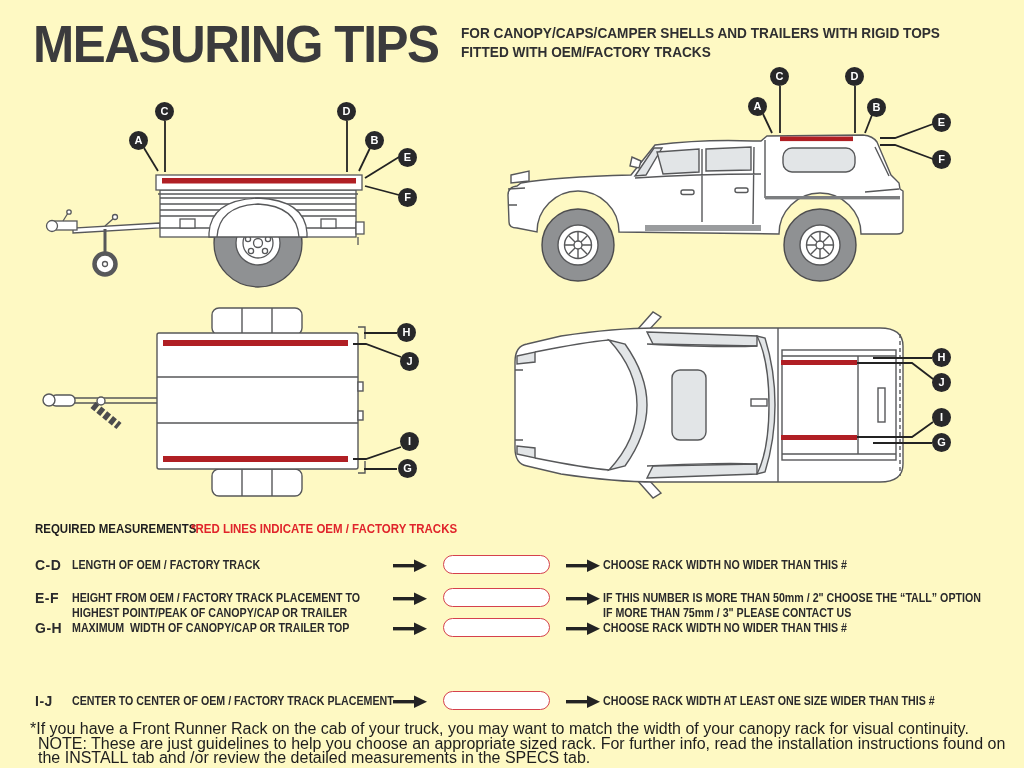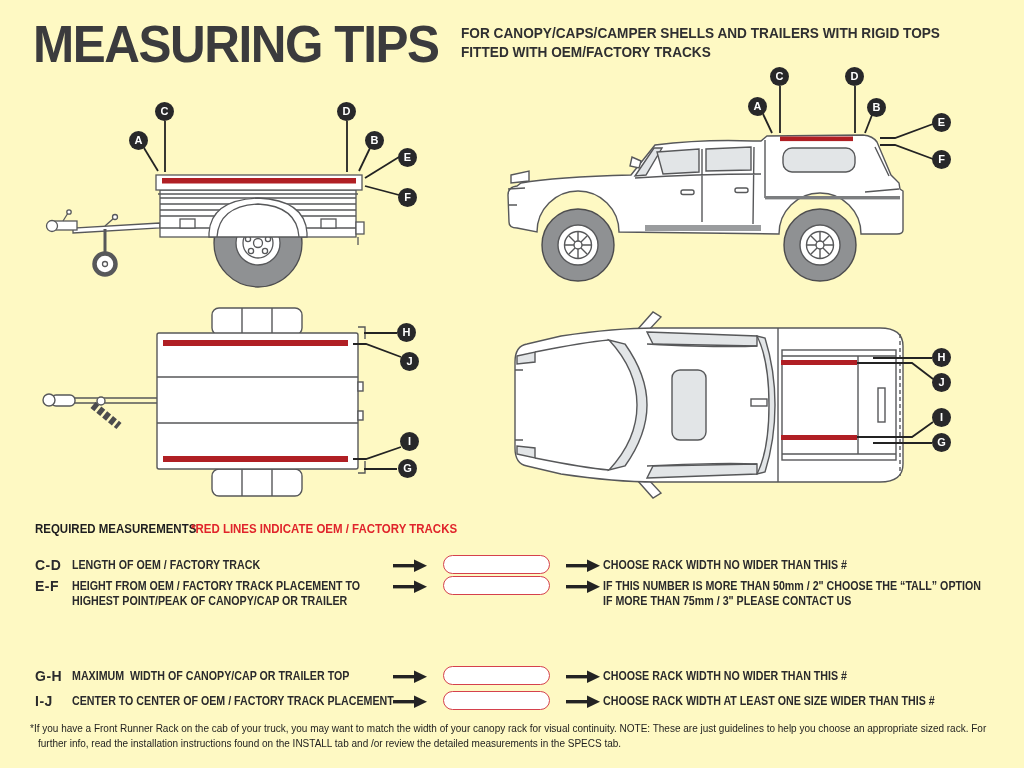--- a/index.html
+++ b/index.html
@@ -37,21 +37,21 @@
             white-space:pre-wrap; width:400px; }
   .m-arrow1 { position:absolute; left:393px; top:4px; }
   .m-pill { position:absolute; left:443px; top:0; width:107px; height:19px;
             border:1.6px solid #d5414d; border-radius:10px; background:#fff; }
   .m-arrow2 { position:absolute; left:566px; top:4px; }
   .m-result { position:absolute; left:603px; top:3px; font-size:13px; font-weight:700; color:#2a2a2c;
               line-height:14.5px; transform:scaleX(.82); transform-origin:left top;
               white-space:pre-wrap; width:512px; }
 
   
-  .footnote { position:absolute; left:30px; top:722px; width:976px; font-size:10px;
+  .footnote { position:absolute; left:30px; top:722px; width:976px; font-size:16px;
               line-height:14.5px; color:#1e1e1e; padding-left:8px; text-indent:-8px; }
 </style>
 </head>
 <body>
 
 <div id="page">
 
   <div class="title">MEASURING TIPS</div>
   <div class="subtitle">
     <div>FOR CANOPY/CAPS/CAMPER SHELLS AND TRAILERS WITH RIGID TOPS</div>
@@ -239,38 +239,38 @@
         <polygon points="21,0.5 34,6.7 21,12.9" fill="#232323"></polygon>
       </svg>
     <div class="m-pill"></div>
     <svg class="m-arrow2" width="34" height="13">
         <rect x="0" y="5" width="22" height="3.4" fill="#232323"></rect>
         <polygon points="21,0.5 34,6.7 21,12.9" fill="#232323"></polygon>
       </svg>
     <span class="m-result">CHOOSE RACK WIDTH NO WIDER THAN THIS #</span>
   </div>
 
-  <div class="m-row" style="top:576px">
+  <div class="m-row" style="top:588px">
     <span class="m-id">E-F</span>
     <span class="m-desc">HEIGHT FROM OEM / FACTORY TRACK PLACEMENT TO
 HIGHEST POINT/PEAK OF CANOPY/CAP OR TRAILER</span>
     <svg class="m-arrow1" width="34" height="13">
         <rect x="0" y="5" width="22" height="3.4" fill="#232323"></rect>
         <polygon points="21,0.5 34,6.7 21,12.9" fill="#232323"></polygon>
       </svg>
     <div class="m-pill"></div>
     <svg class="m-arrow2" width="34" height="13">
         <rect x="0" y="5" width="22" height="3.4" fill="#232323"></rect>
         <polygon points="21,0.5 34,6.7 21,12.9" fill="#232323"></polygon>
       </svg>
     <span class="m-result">IF THIS NUMBER IS MORE THAN 50mm / 2" CHOOSE THE “TALL” OPTION
 IF MORE THAN 75mm / 3" PLEASE CONTACT US</span>
   </div>
 
-  <div class="m-row" style="top:666px">
+  <div class="m-row" style="top:618px">
     <span class="m-id">G-H</span>
     <span class="m-desc">MAXIMUM  WIDTH OF CANOPY/CAP OR TRAILER TOP</span>
     <svg class="m-arrow1" width="34" height="13">
         <rect x="0" y="5" width="22" height="3.4" fill="#232323"></rect>
         <polygon points="21,0.5 34,6.7 21,12.9" fill="#232323"></polygon>
       </svg>
     <div class="m-pill"></div>
     <svg class="m-arrow2" width="34" height="13">
         <rect x="0" y="5" width="22" height="3.4" fill="#232323"></rect>
         <polygon points="21,0.5 34,6.7 21,12.9" fill="#232323"></polygon>

